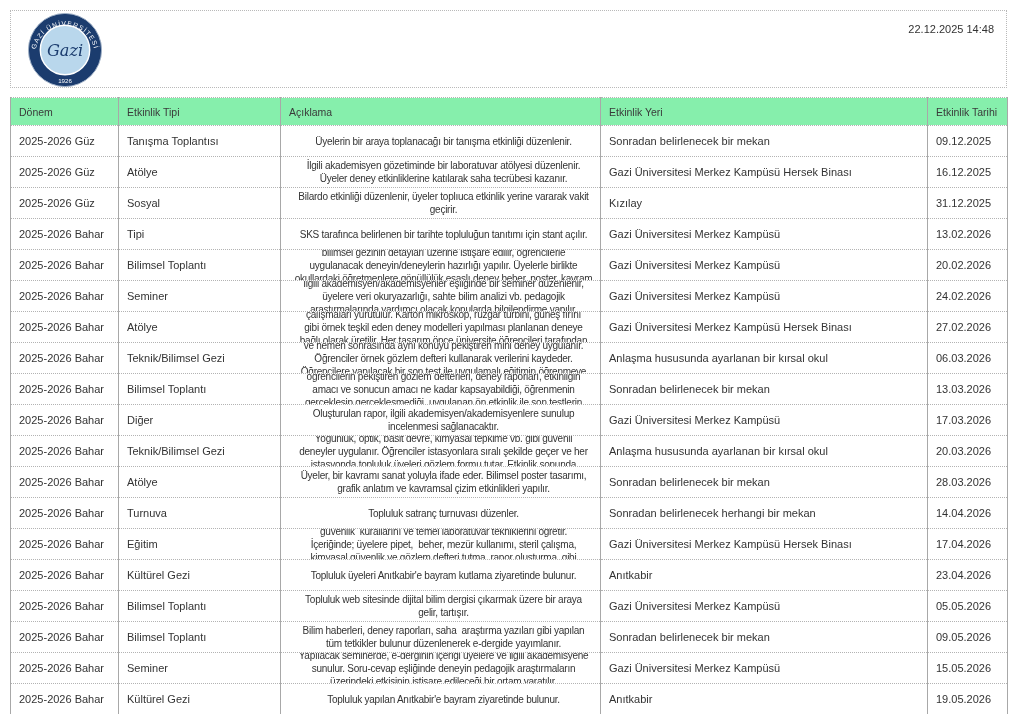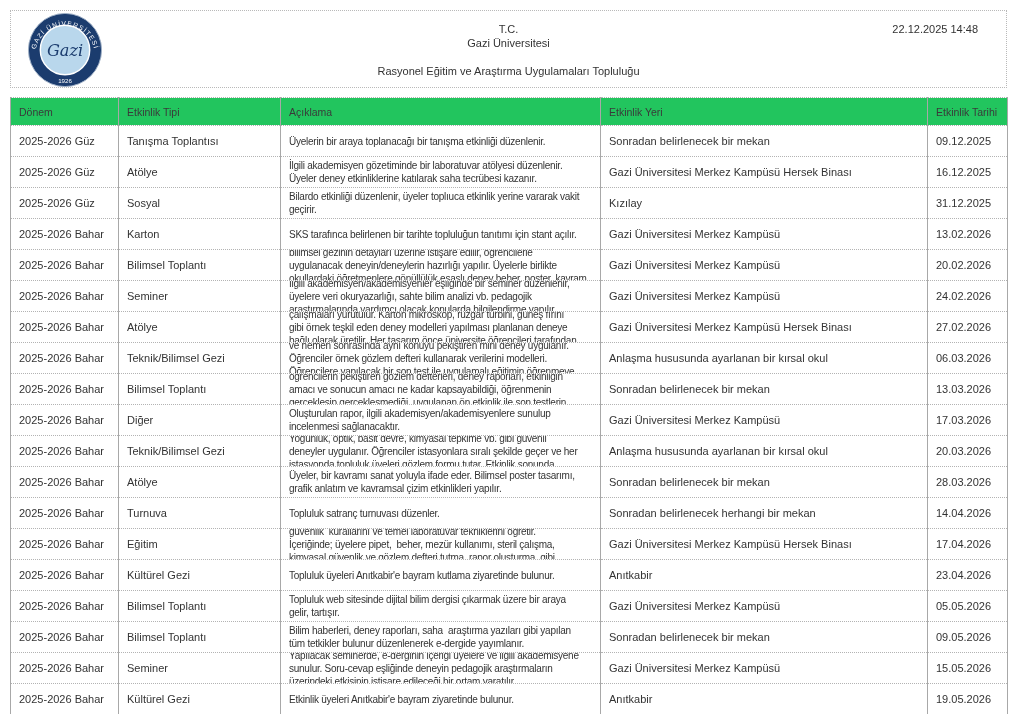--- a/index.html
+++ b/index.html
@@ -21,21 +21,21 @@
   }
   .logo-wrap { position:absolute; left:16px; top:1px; width:76px; height:76px; }
   .header-center {
     text-align:center;
     padding-top:11px;
     font-size:11px;
     line-height:14px;
   }
   .header-community { margin-top:14px; }
   .print-date {
-    position:absolute; top:12px; right:28px;
+    position:absolute; top:12px; right:12px;
     font-size:11px;
   }
 
   
   table.events {
     border-collapse:collapse;
     table-layout:fixed;
     width:997px;
     margin-top:9px;
   }
@@ -48,37 +48,38 @@
     overflow:hidden;
     box-sizing:border-box;
   }
   table.events th {
     height:28px;
     font-weight:normal;
     text-align:left;
     font-size:10.5px;
     padding:0 2px 0 8px;
     white-space:nowrap;
-    background:#22c55e;
+    background:#86efac;
     color:#3a3a3a;
   }
   table.events td {
     height:30px;
     font-size:11px;
     padding:0 2px 0 8px;
     vertical-align:middle;
     white-space:nowrap;
   }
   td.desc-cell { padding:0 0 0 8px; }
   .desc {
     height:30px;
     display:flex;
     flex-direction:column;
     justify-content:center;
     overflow:hidden;
+    text-align:center;
   }
   .desc .line {
     flex:0 0 auto;
     white-space:pre;
     line-height:13px;
     font-size:10px;
     letter-spacing:-0.25px;
     color:#333333;
   }
   td.date-cell { font-size:10.5px; }
@@ -95,25 +96,20 @@
         <circle cx="40" cy="40" r="26" fill="#b9d7ec" stroke="#ffffff" stroke-width="1.5"></circle>
         <path id="arcTop" d="M 8.5,46 A 31.5,31.5 0 1 1 71.5,46" fill="none"></path>
         <text font-size="7" fill="#ffffff" letter-spacing="1.1" font-family="Liberation Sans, sans-serif">
           <textPath href="#arcTop" startOffset="50%" text-anchor="middle">GAZİ ÜNİVERSİTESİ</textPath>
         </text>
         <text x="40" y="74.5" font-size="6.5" fill="#ffffff" text-anchor="middle" font-family="Liberation Sans, sans-serif">1926</text>
         <text x="40" y="46" font-size="17" fill="#1b3c6e" text-anchor="middle" font-family="DejaVu Serif, serif" font-style="italic">Gazi</text>
       </svg>
     </div>
 
-    <div class="header-center">
-      <div>T.C.</div>
-      <div>Gazi Üniversitesi</div>
-      <div class="header-community">Rasyonel Eğitim ve Araştırma Uygulamaları Topluluğu</div>
-    </div>
 
     <div class="print-date">22.12.2025 14:48</div>
   </div>
 
   <table class="events">
     <colgroup>
       <col style="width:108px">
         <col style="width:162px">
         <col style="width:320px">
         <col style="width:327px">
@@ -162,21 +158,21 @@
               <div class="line">Bilardo etkinliği düzenlenir, üyeler toplıuca etkinlik yerine vararak vakit</div>
               <div class="line">geçirir.</div>
             </div>
           </td>
     <td>Kızılay</td>
     <td class="date-cell">31.12.2025</td>
   </tr>
 
   <tr>
     <td>2025-2026 Bahar</td>
-    <td>Karton</td>
+    <td>Tipi</td>
     <td class="desc-cell">
             <div class="desc">
               <div class="line">SKS tarafınca belirlenen bir tarihte topluluğun tanıtımı için stant açılır.</div>
             </div>
           </td>
     <td>Gazi Üniversitesi Merkez Kampüsü</td>
     <td class="date-cell">13.02.2026</td>
   </tr>
 
   <tr>
@@ -220,21 +216,21 @@
     <td>Gazi Üniversitesi Merkez Kampüsü Hersek Binası</td>
     <td class="date-cell">27.02.2026</td>
   </tr>
 
   <tr>
     <td>2025-2026 Bahar</td>
     <td>Teknik/Bilimsel Gezi</td>
     <td class="desc-cell">
             <div class="desc">
               <div class="line">ve hemen sonrasında aynı konuyu pekiştiren mini deney uygulanır.</div>
-              <div class="line">Öğrenciler örnek gözlem defteri kullanarak verilerini modelleri.</div>
+              <div class="line">Öğrenciler örnek gözlem defteri kullanarak verilerini kaydeder.</div>
               <div class="line">Öğrencilere yapılacak bir son test ile uygulamalı eğitimin öğrenmeye</div>
             </div>
           </td>
     <td>Anlaşma hususunda ayarlanan bir kırsal okul</td>
     <td class="date-cell">06.03.2026</td>
   </tr>
 
   <tr>
     <td>2025-2026 Bahar</td>
     <td>Bilimsel Toplantı</td>
@@ -365,21 +361,21 @@
           </td>
     <td>Gazi Üniversitesi Merkez Kampüsü</td>
     <td class="date-cell">15.05.2026</td>
   </tr>
 
   <tr>
     <td>2025-2026 Bahar</td>
     <td>Kültürel Gezi</td>
     <td class="desc-cell">
             <div class="desc">
-              <div class="line">Etkinlik üyeleri Anıtkabir'e bayram ziyaretinde bulunur.</div>
+              <div class="line">Topluluk yapılan Anıtkabir'e bayram ziyaretinde bulunur.</div>
             </div>
           </td>
     <td>Anıtkabir</td>
     <td class="date-cell">19.05.2026</td>
   </tr>
 </tbody>
   </table>
 
 </div>
 

